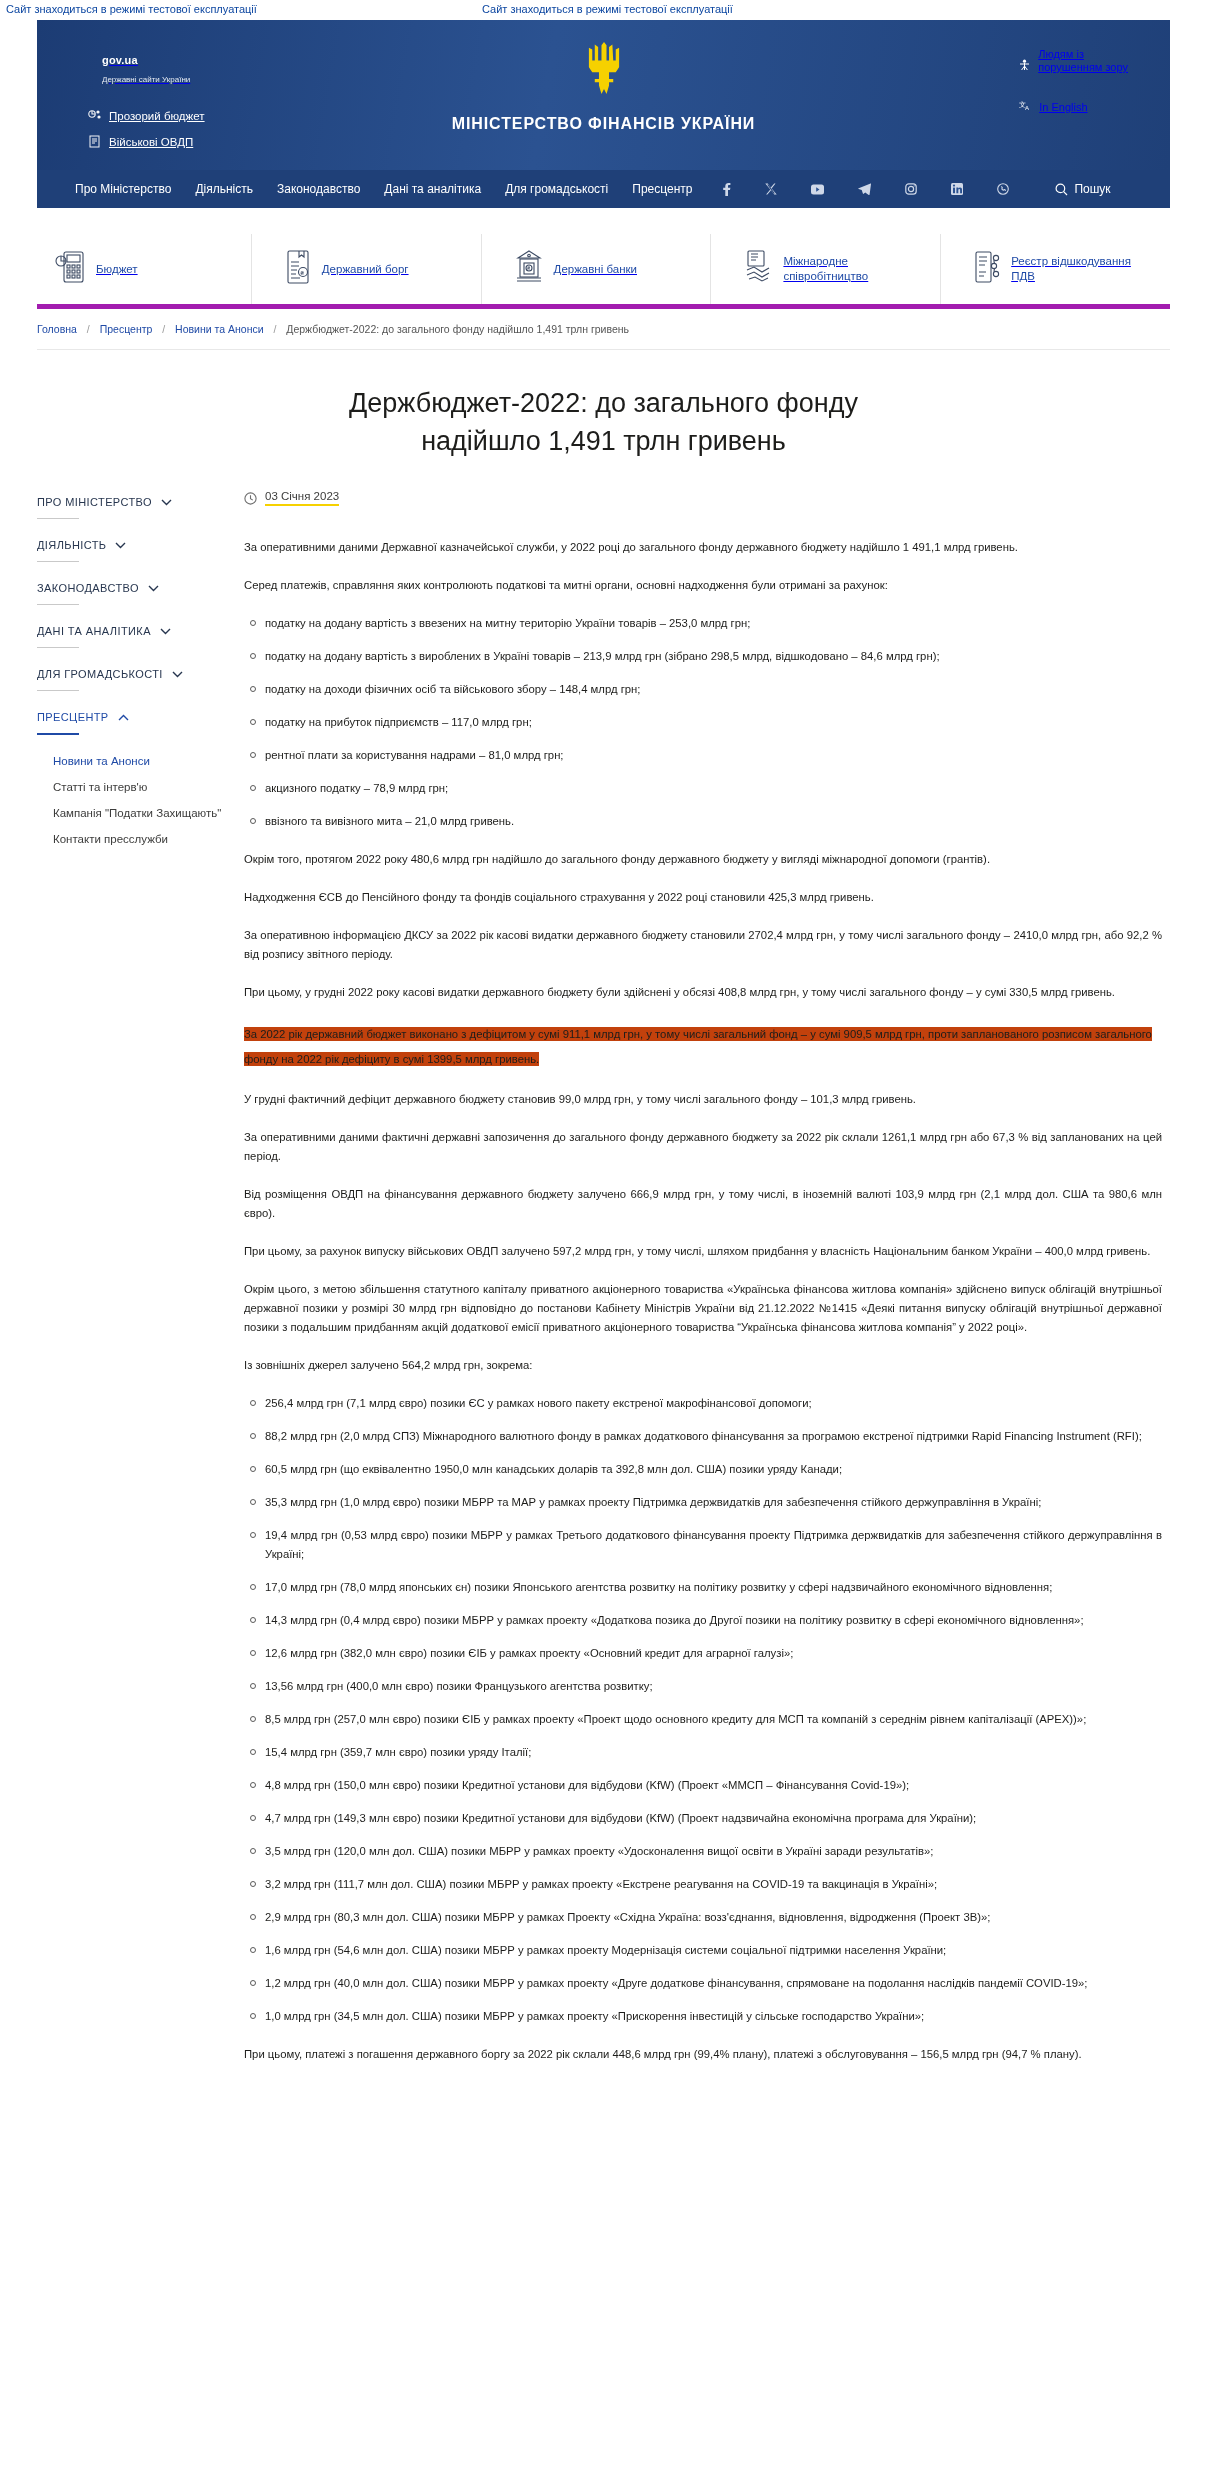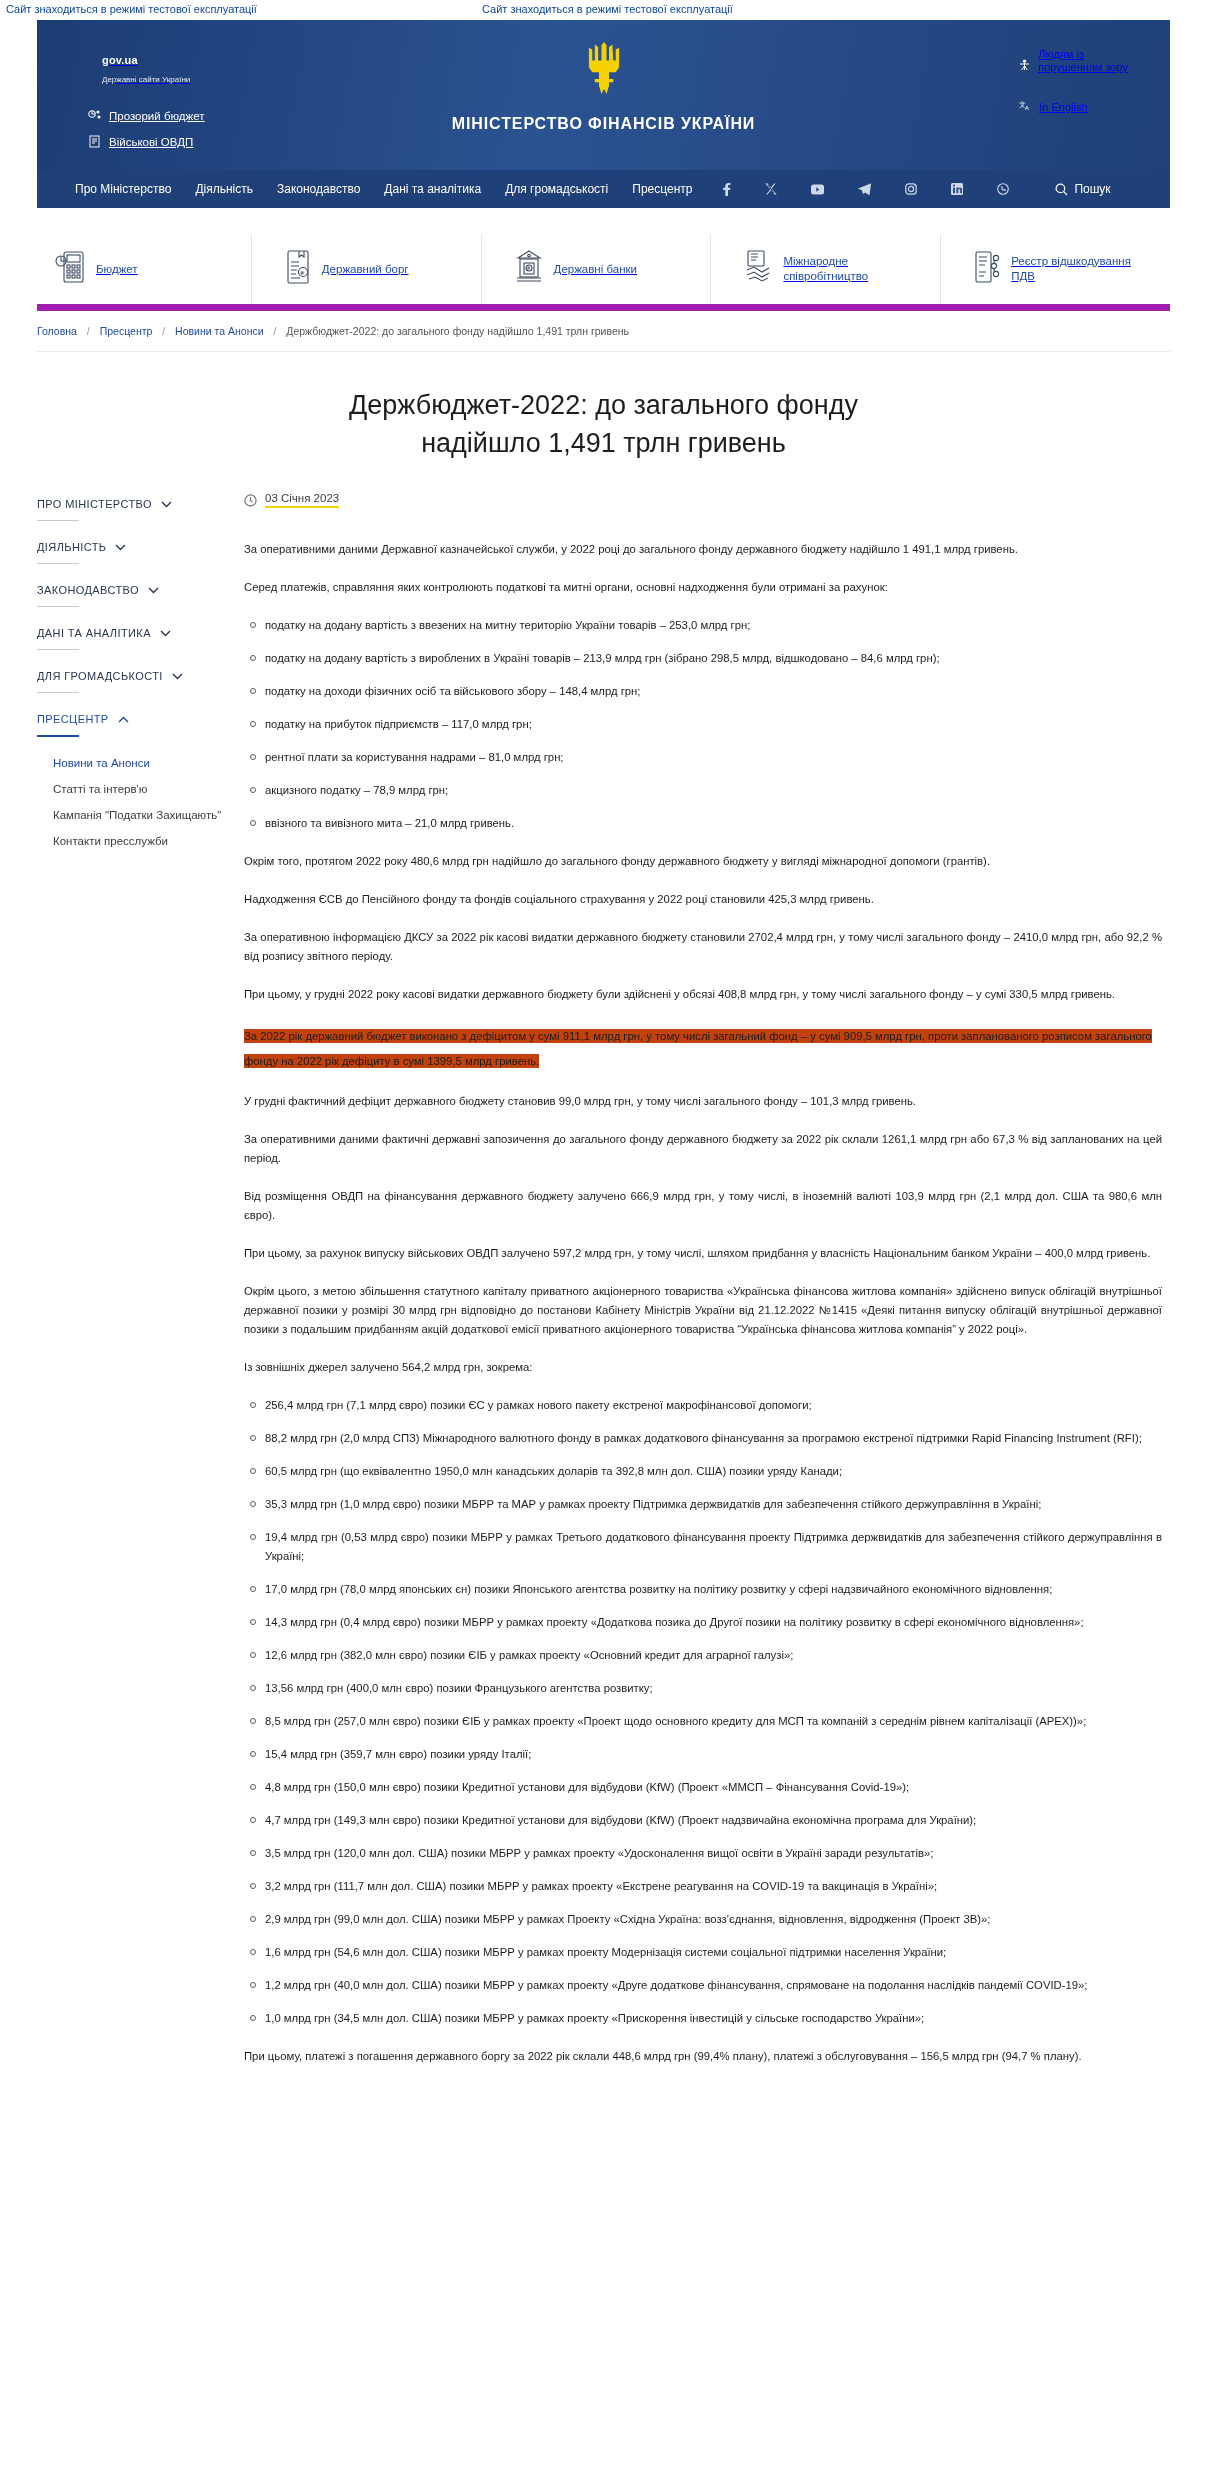--- a/index.html
+++ b/index.html
@@ -72,21 +72,21 @@
   .nav .socials { display: flex; align-items: center; gap: 10px; margin-left: 6px; }
   .nav .socials .si { color: #cfd8e8; display:flex; }
   .nav .search { display: flex; align-items: center; color: #fff; font-size: 12px; margin-left: 22px; }
   .nav .search .mag { margin-right: 6px; display:flex; }
 
   
   .tiles {
     margin: 26px 37px 0 37px;
     width: 1133px;
     display: flex;
-    border-bottom: 7px solid #a21caf;
+    border-bottom: 5px solid #a21caf;
     padding-bottom: 0;
     gap: 15px;
   }
   .tile {
     flex: 1;
     display: flex; align-items: center;
     padding: 16px 10px 16px 18px;
     border-right: 1px solid #e4e4e4;
     min-height: 66px;
   }
@@ -544,21 +544,21 @@
       <li>17,0 млрд грн (78,0 млрд японських єн) позики Японського агентства розвитку на політику розвитку у сфері надзвичайного економічного відновлення;</li>
       <li>14,3 млрд грн (0,4 млрд євро) позики МБРР у рамках проекту «Додаткова позика до Другої позики на політику розвитку в сфері економічного відновлення»;</li>
       <li>12,6 млрд грн (382,0 млн євро) позики ЄІБ у рамках проекту «Основний кредит для аграрної галузі»;</li>
       <li>13,56  млрд грн (400,0 млн євро) позики Французького агентства розвитку;</li>
       <li>8,5 млрд грн (257,0 млн євро) позики ЄІБ у рамках проекту «Проект щодо основного кредиту для МСП та компаній з середнім рівнем капіталізації (APEX))»;</li>
       <li>15,4 млрд грн (359,7 млн євро) позики уряду Італії;</li>
       <li>4,8 млрд грн (150,0 млн євро) позики Кредитної установи для відбудови (KfW) (Проект «ММСП – Фінансування Covid-19»);</li>
       <li> 4,7 млрд грн (149,3 млн євро) позики Кредитної установи для відбудови (KfW) (Проект надзвичайна економічна програма для України);</li>
       <li>3,5 млрд грн (120,0 млн дол. США) позики МБРР у рамках проекту «Удосконалення вищої освіти в Україні заради результатів»;</li>
       <li>3,2 млрд грн (111,7 млн дол. США) позики МБРР у рамках проекту «Екстрене реагування на COVID-19 та вакцинація в Україні»;</li>
-      <li> 2,9 млрд грн (99,0 млн дол. США) позики МБРР у рамках Проекту «Східна Україна: возз'єднання, відновлення, відродження (Проект 3В)»;</li>
+      <li> 2,9 млрд грн (80,3 млн дол. США) позики МБРР у рамках Проекту «Східна Україна: возз'єднання, відновлення, відродження (Проект 3В)»;</li>
       <li>1,6 млрд грн (54,6 млн дол. США) позики МБРР у рамках проекту Модернізація системи соціальної підтримки населення України;</li>
       <li>1,2 млрд грн (40,0 млн дол. США) позики МБРР у рамках проекту «Друге додаткове фінансування, спрямоване на подолання наслідків пандемії COVID-19»;</li>
       <li>1,0 млрд грн (34,5 млн дол. США) позики МБРР у рамках проекту «Прискорення інвестицій у сільське господарство України»;</li>
     </ul>
 
     <p>При цьому, платежі з погашення державного боргу за 2022 рік склали 448,6 млрд грн (99,4% плану), платежі з обслуговування – 156,5 млрд грн (94,7 % плану).</p>
   </article>
 </div>
 
 </body></html>

